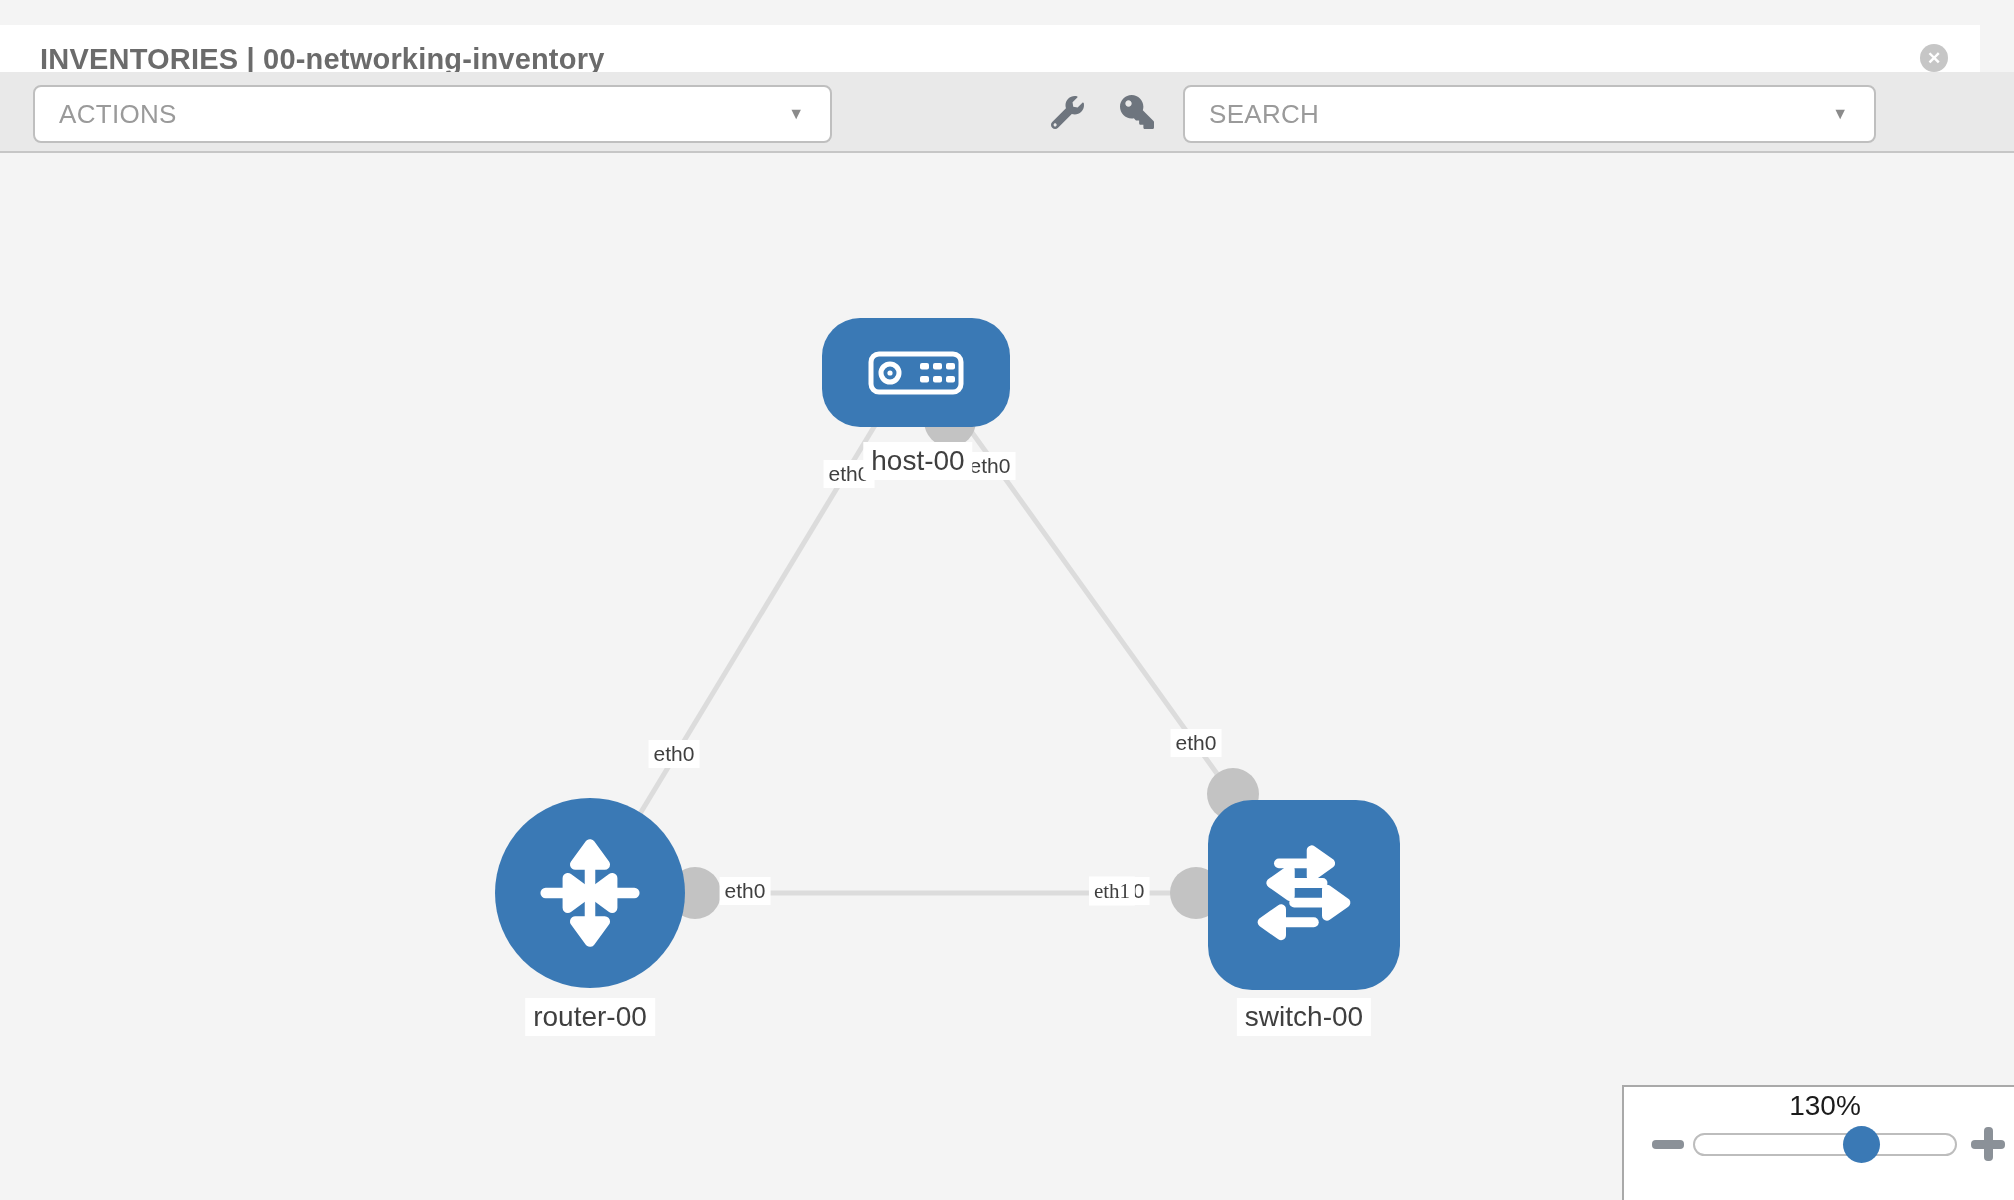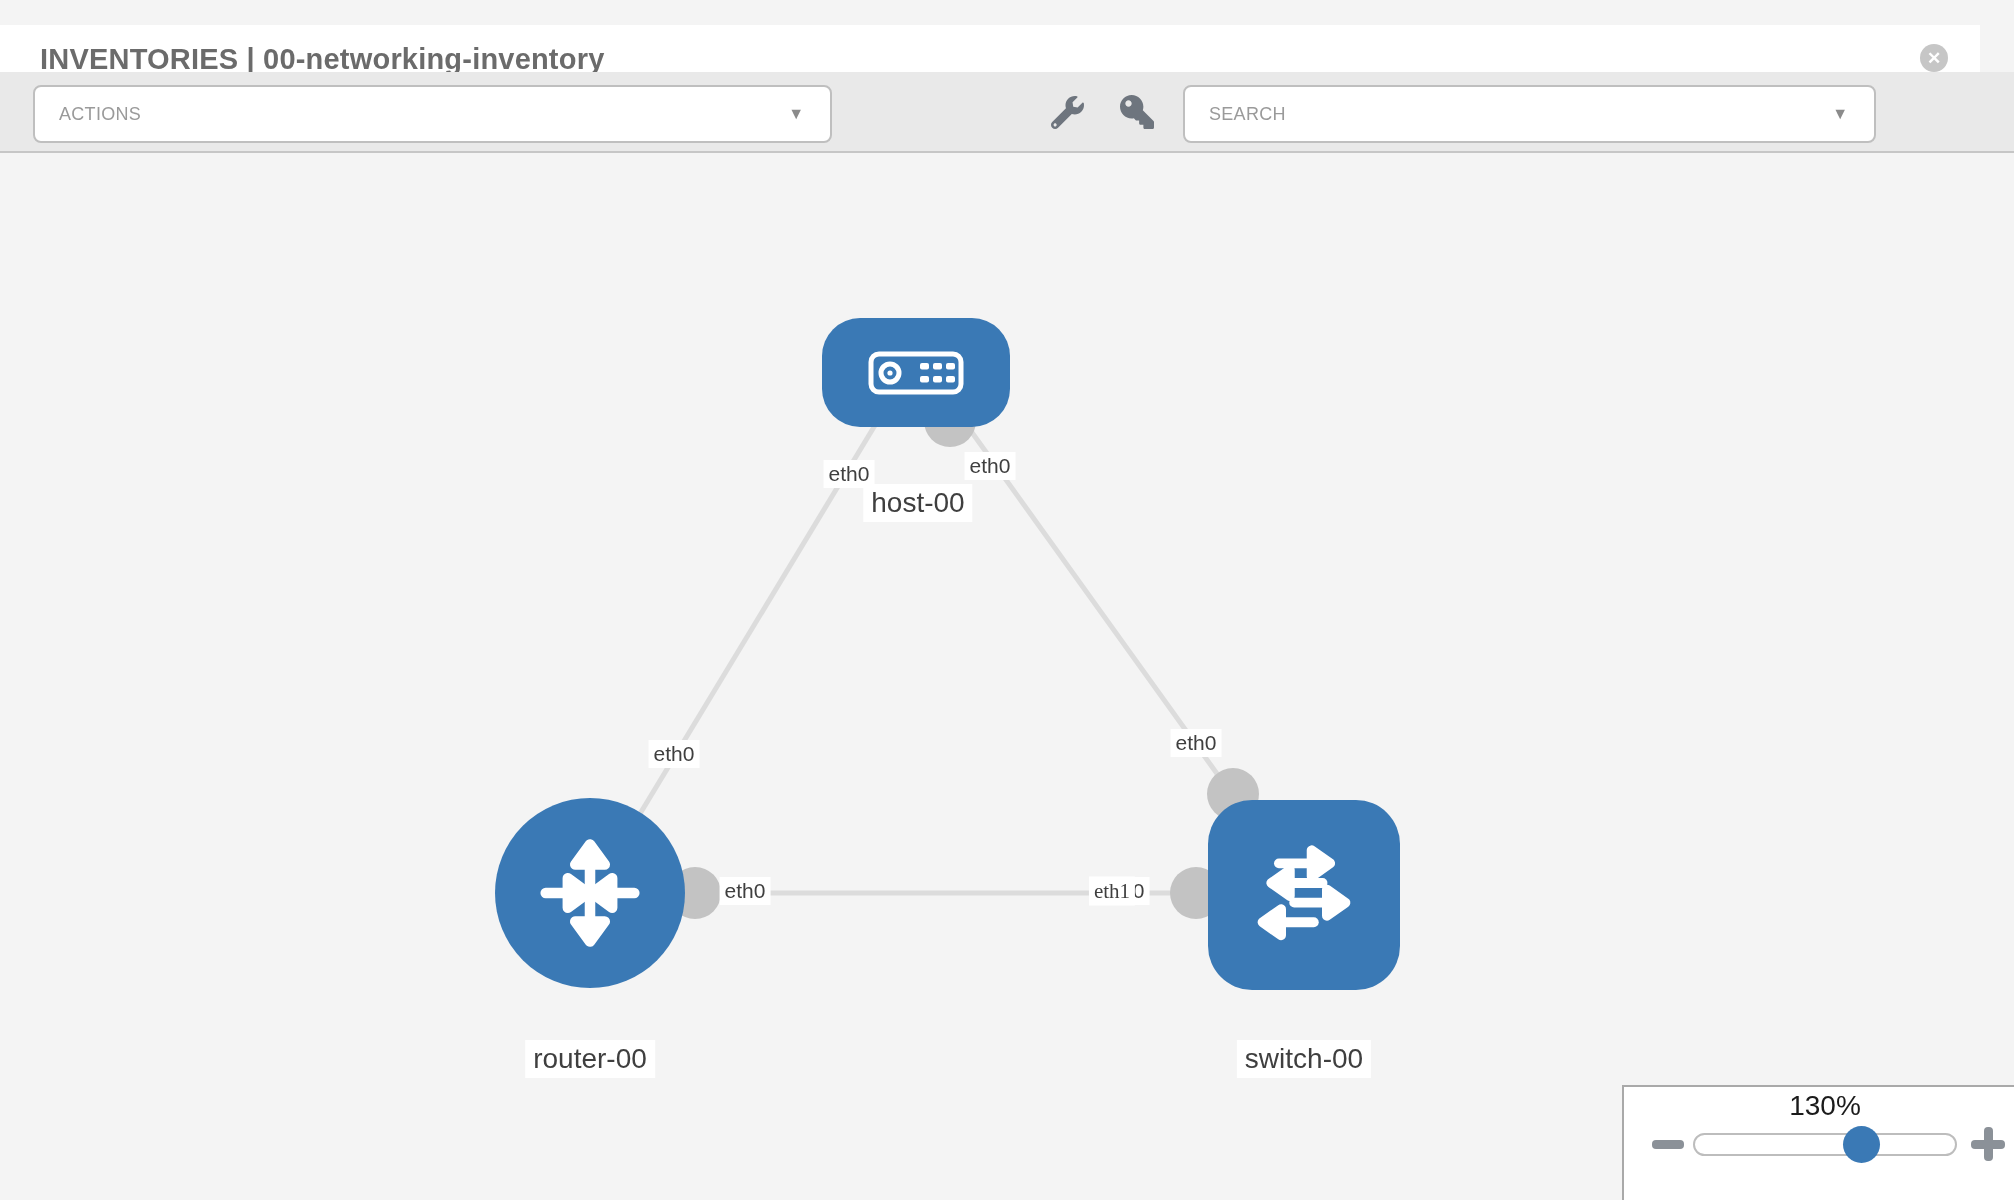--- a/index.html
+++ b/index.html
@@ -14,39 +14,39 @@
   .close-circle { width:28px; height:28px; border-radius:50%; background:#c6c6c6; color:#ffffff;
                   font-size:17px; font-weight:700; display:flex; align-items:center;
                   justify-content:center; line-height:1; }
   
   .tbar { position:absolute; left:0; top:72px; width:2014px; height:81px; background:#e9e9e9;
           border-bottom:2px solid #c6c6c6; }
   .dd { position:absolute; top:13px; height:58px; background:#ffffff; border:2px solid #bfbfbf;
         border-radius:8px; display:flex; align-items:center; cursor:pointer; }
   .dd-actions { left:33px;  width:799px; }
   .dd-search  { left:1183px; width:693px; }
-  .dd-label { margin-left:24px; font-size:18px; color:#9a9a9a; letter-spacing:.3px; }
+  .dd-label { margin-left:24px; font-size:26px; color:#9a9a9a; letter-spacing:.3px; }
   .dd-caret { position:absolute; right:26px; top:50%; transform:translateY(-50%);
               font-size:16px; color:#8b8b8b; }
   .tool-ic { position:absolute; top:11px; width:58px; height:58px; display:flex;
              align-items:center; justify-content:center; cursor:pointer; }
   .tool-ic svg { fill:#6e757e; }
   .ic-wrench { left:1038px; }
   .ic-key    { left:1108px; }
   
   .canvas { position:absolute; left:0; top:155px; width:2014px; height:1045px; background:#f4f4f4; }
   .links-svg { position:absolute; left:0; top:0; }
   .node { position:absolute; background:#3a79b5; display:flex; align-items:center;
           justify-content:center; cursor:pointer; }
   .node-host   { left:822px; top:163px; width:188px; height:109px; border-radius:38px; }
   .node-router { left:495px; top:643px; width:190px; height:190px; border-radius:50%; }
   .node-switch { left:1208px; top:645px; width:192px; height:190px; border-radius:44px; }
   .lbl { position:absolute; transform:translate(-50%,-50%); background:#ffffff;
          color:#3f3f3f; white-space:nowrap; }
-  .node-lbl { font-size:28px; padding:3px 8px; z-index:6;margin-top:42px; }
+  .node-lbl { font-size:28px; padding:3px 8px; z-index:6; }
   .if-lbl   { font-size:21px; padding:2px 5px; z-index:5; }
   .if-front { z-index:7; }
   
   .zoom-panel { position:absolute; left:1622px; top:1085px; width:400px; height:122px;
                 background:#ffffff; border:2px solid #a9a9a9; }
   .zoom-level { position:absolute; left:1825px; top:1090px; transform:translateX(-50%);
                 font-size:28px; color:#1b1b1b; }
   .zoom-out { position:absolute; left:1650px; top:1128px; width:36px; height:32px; cursor:pointer; }
   .minus-bar { position:absolute; left:2px; top:12px; width:32px; height:9px; border-radius:4px;
                background:#8b9198; }

